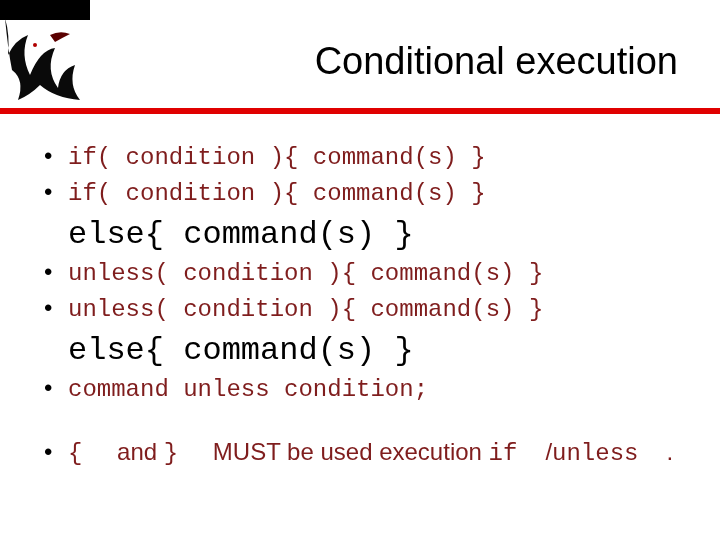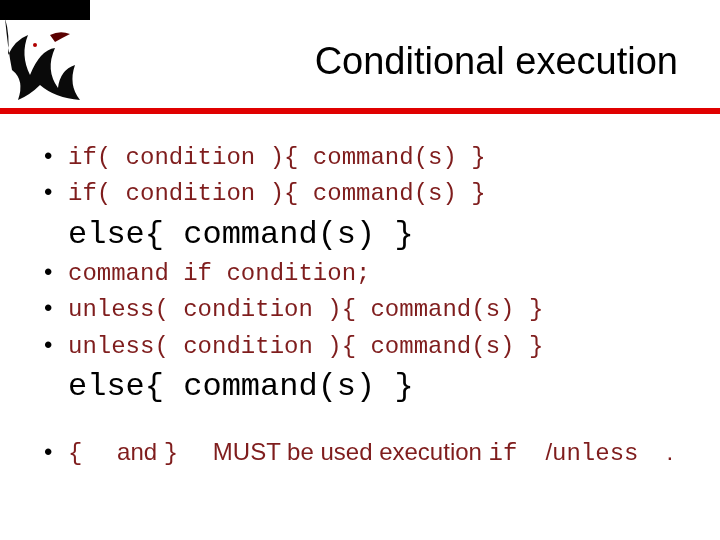--- a/index.html
+++ b/index.html
@@ -110,25 +110,27 @@
     <div class="redbar"></div>
   </div>
 
   <div class="content">
     <ul class="bullets">
       <li><span class="mono">if( condition ){ command(s) }</span></li>
       <li><span class="mono">if( condition ){ command(s) }</span></li>
     </ul>
     <span class="cont mono">else{ command(s) }</span>
     <ul class="bullets">
-      <li><span class="mono">command if condition;</span></li>
       <li><span class="mono">unless( condition ){ command(s) }</span></li>
       <li><span class="mono">unless( condition ){ command(s) }</span></li>
     </ul>
     <span class="cont mono">else{ command(s) }</span>
+    <ul class="bullets">
+      <li><span class="mono">command unless condition;</span></li>
+    </ul>
 
     <div class="gap"></div>
 
     <ul class="bullets">
       <li>
         <span class="mono">{</span><span class="sans"> and </span><span class="mono">}</span><span class="sans"> MUST be used execution </span><span class="mono">if</span><span class="sans">/</span><span class="mono">unless</span><span class="sans">.</span>
       </li>
     </ul>
   </div>
 

